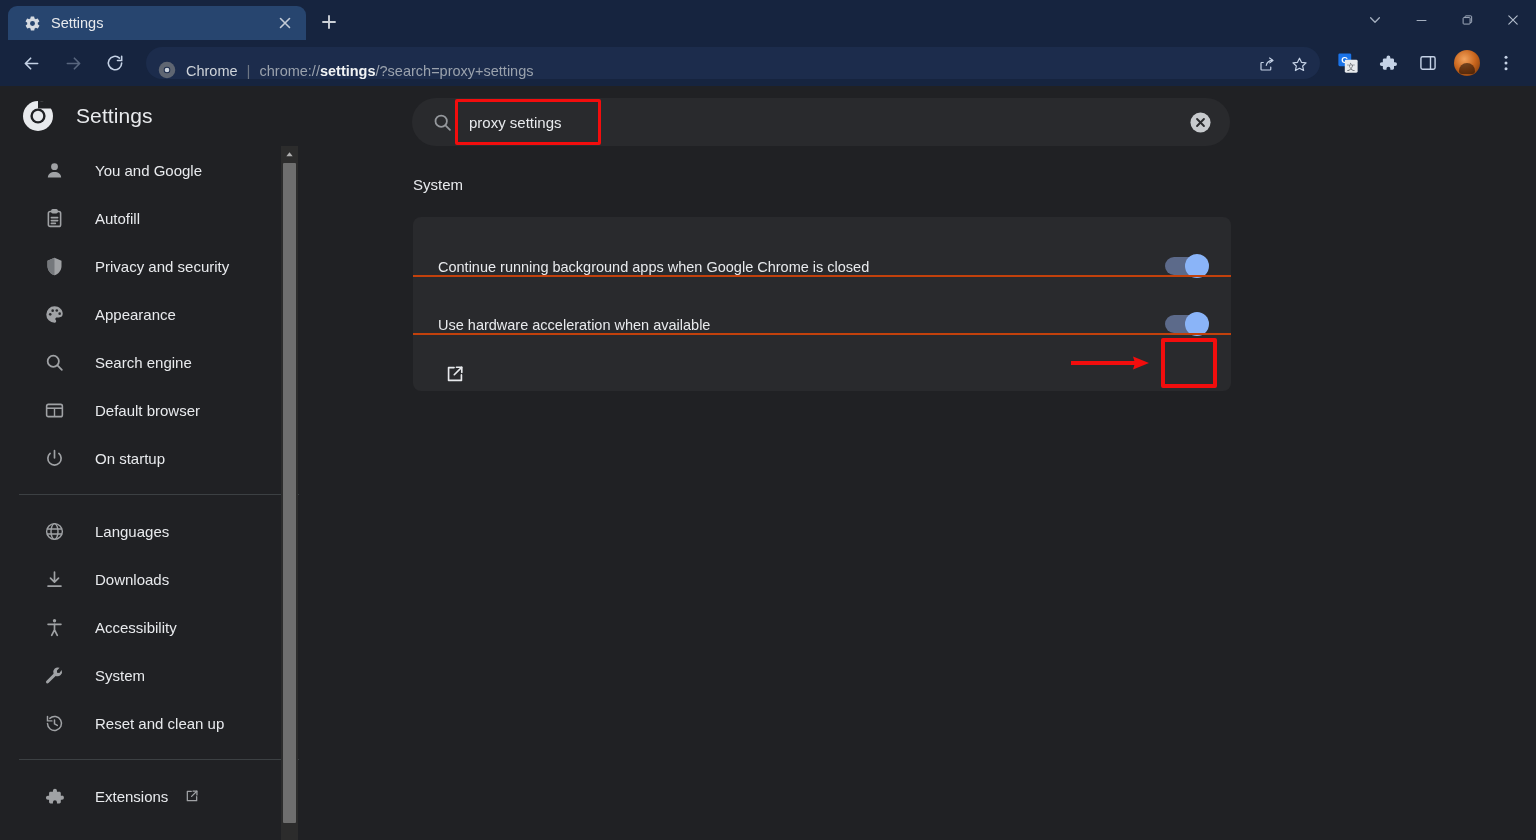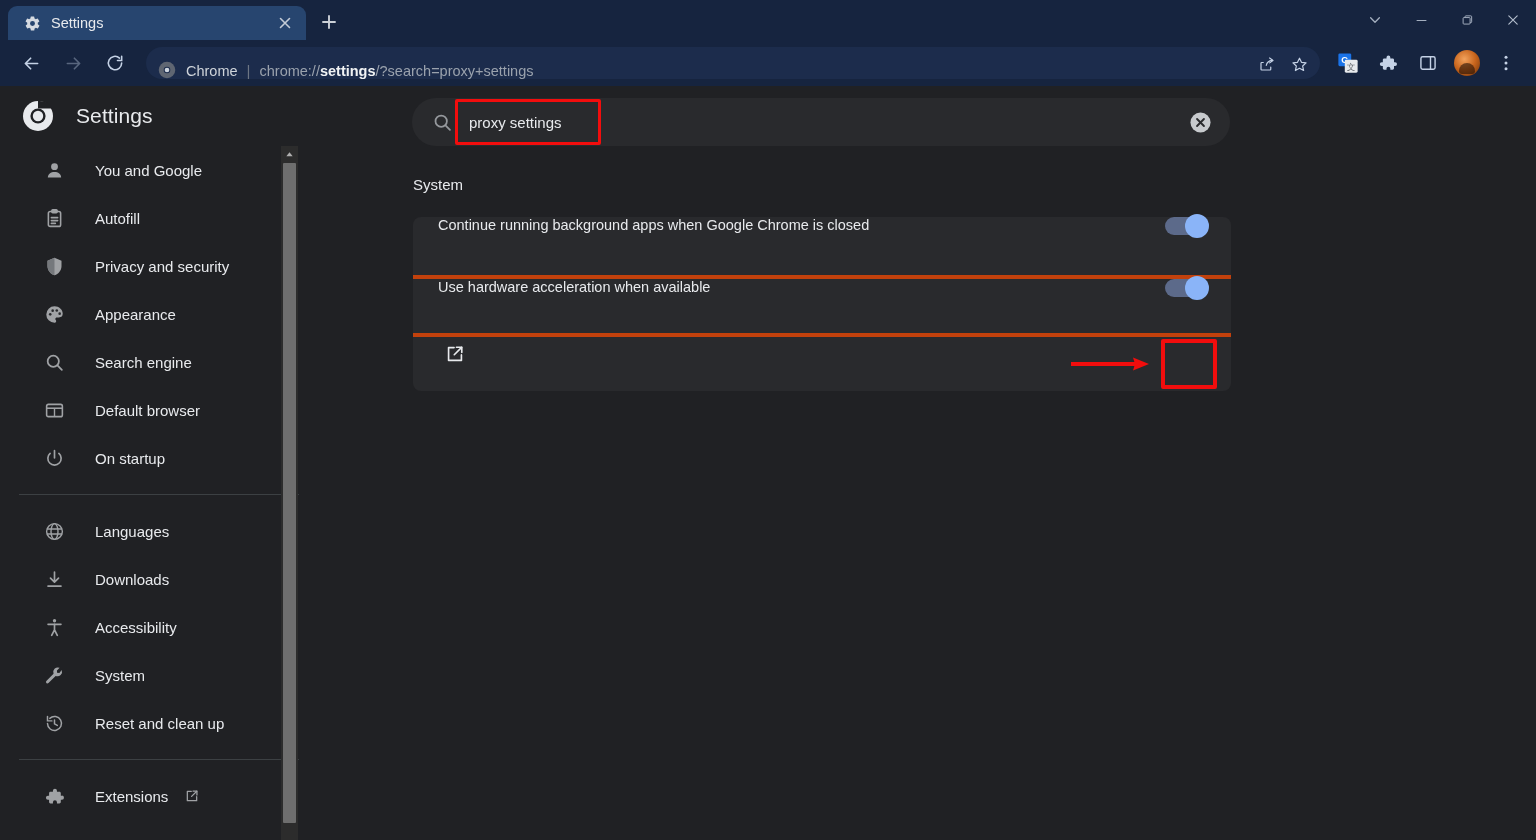--- a/index.html
+++ b/index.html
@@ -149,25 +149,25 @@
   }
   .section-title {
     color: #e8eaed; font-size: 15px; margin: 30px 0 0 113px;
   }
   .card {
     margin: 24px 0 0 113px; width: 818px;
     background: #292a2d; border-radius: 8px;
     overflow: visible;
   }
   .row {
-    display: flex; align-items: flex-start;
+    display: flex; align-items: flex-end;
     height: 58px; padding: 0 24px 0 25px;
     position: relative;
   }
-  .row + .row { border-top: 4px solid #c2410c; }
+  .row + .row { border-top: 2px solid #c2410c; }
   .row-label { color: #e8eaed; font-size: 14.5px; flex: 1; }
   .hl { background: #ffec4a; color: #202124; padding: 1px 2px; }
 
   .toggle {
     width: 42px; height: 18px; border-radius: 9px;
     background: #5c6a8a; position: relative; flex: 0 0 42px;
   }
   .toggle .knob {
     position: absolute; right: -2px; top: -3px;
     width: 24px; height: 24px; border-radius: 50%;

